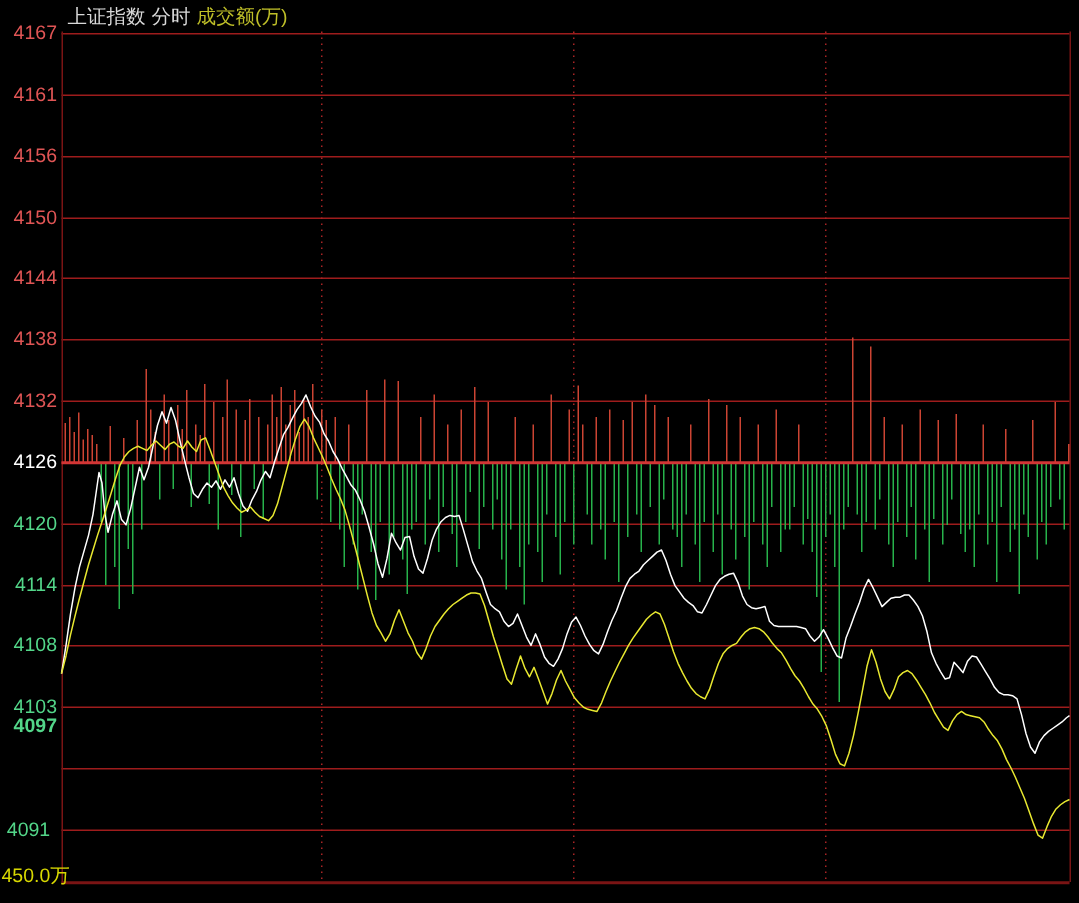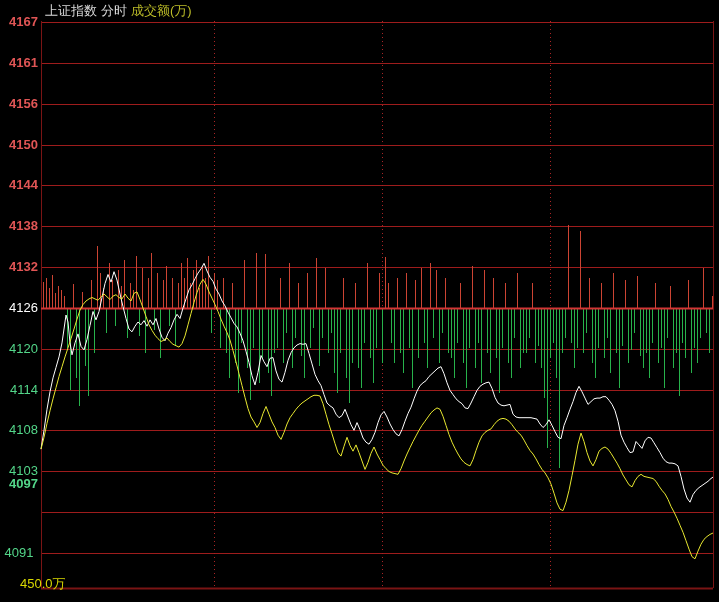--- a/index.html
+++ b/index.html
@@ -11,25 +11,25 @@
   .titlebar{position:absolute;top:1px;left:0;height:18px;width:642px;}
   .titlebar span{position:absolute;top:1px;font-size:13px;white-space:pre;}
   .t-symbol{left:45px;color:#d9d9d9;}
   .t-mode{left:101px;color:#d9d9d9;}
   .t-vol{left:131px;color:#bebe28;}
   svg{position:absolute;left:0;top:0;}
   .ylabels div{
     position:absolute;left:0;width:38px;text-align:right;
     font-size:13px;line-height:14px;letter-spacing:0px;
   }
-  .lab-up{color:#e05555;font-weight:bold;}
+  .lab-up{color:#e05555;}
   .lab-flat{color:#ffffff;}
   .lab-down{color:#53d689;}
   .volscale{
-    position:absolute;left:1px;top:577px;color:#d8d800;font-size:13px;line-height:14px;padding-left:19px;
+    position:absolute;left:1px;top:577px;color:#d8d800;font-size:13px;line-height:14px;
   }
 </style>
 </head>
 <body>
 
 <div class="screen">
 
   <div class="titlebar">
     <span class="t-symbol">上证指数</span>
     <span class="t-mode">分时</span>

